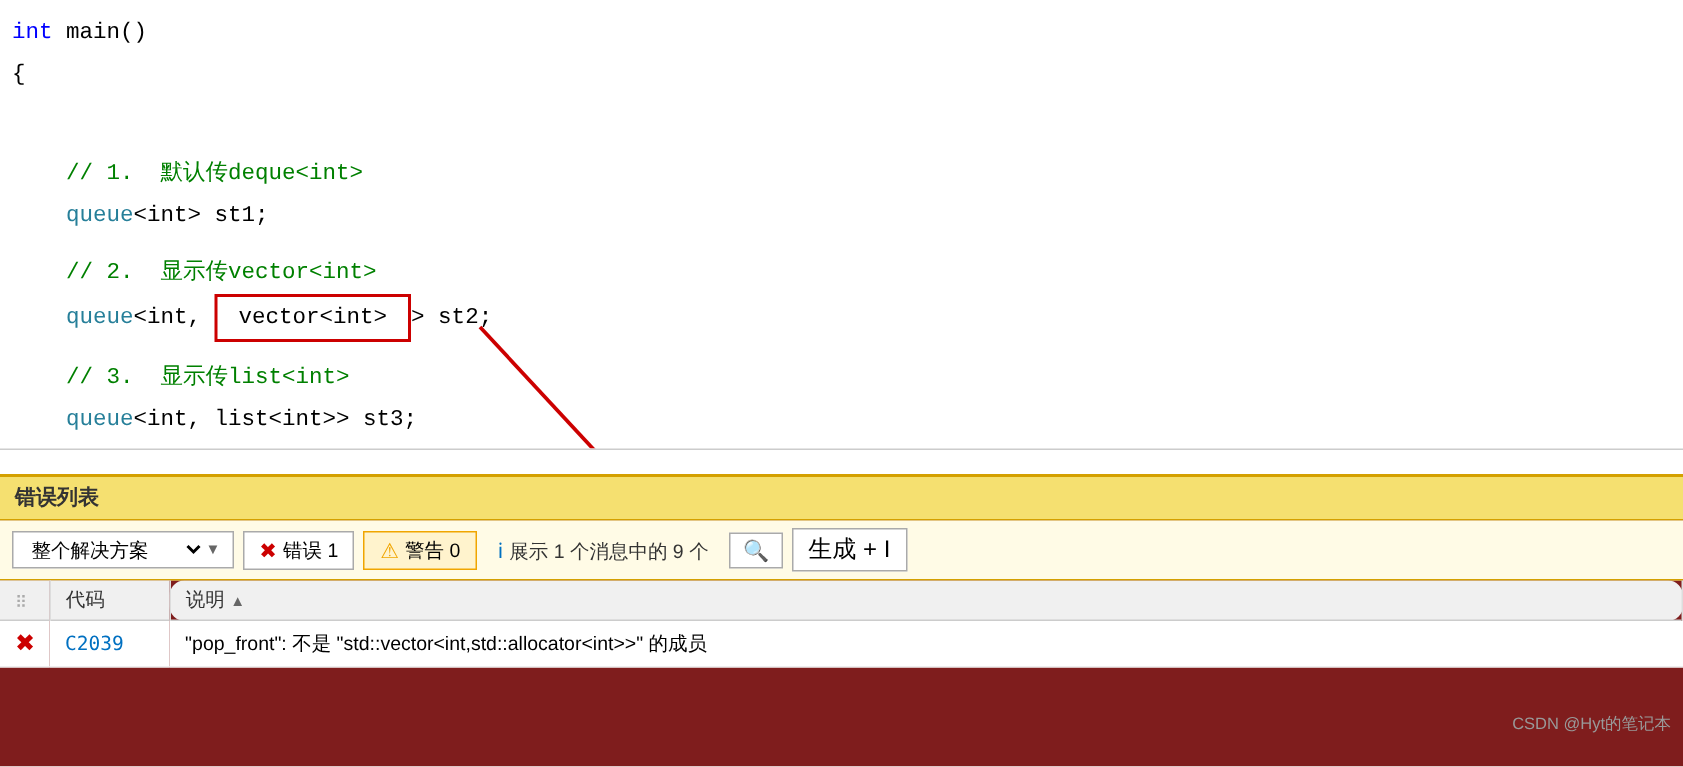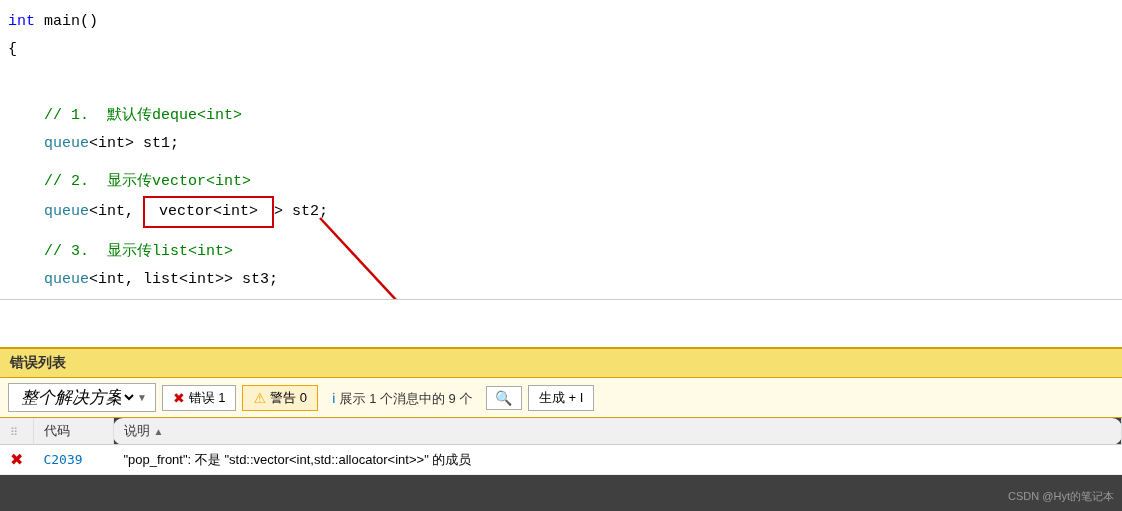--- a/index.html
+++ b/index.html
@@ -46,27 +46,27 @@
       position: absolute;
       top: 0;
       left: 0;
       width: 100%;
       height: 100%;
       pointer-events: none;
     }
 
     
     .error-panel {
-      background: #404040;
+      background: #7f1d1d;
       border-top: 2px solid #d4a000;
       position: absolute;
       bottom: 0;
       left: 0;
       right: 0;
-      height: 164px;
+      height: 195px;
     }
 
     .error-panel-header {
       background: #f5e070;
       padding: 5px 10px;
       font-family: 'Microsoft YaHei', Arial, sans-serif;
       font-size: 14px;
       font-weight: bold;
       color: #333;
       border-bottom: 1px solid #d4a000;
@@ -89,26 +89,25 @@
       padding: 3px 8px;
       font-family: 'Microsoft YaHei', Arial, sans-serif;
       font-size: 13px;
       min-width: 140px;
       position: relative;
     }
 
     .solution-dropdown select {
       border: none;
       background: transparent;
-      font-size: 17px;
+      font-size: 13px;
       font-family: 'Microsoft YaHei', Arial, sans-serif;
       outline: none;
       cursor: pointer;
       width: 120px;
-      font-style: italic;
     }
 
     .error-btn {
       display: flex;
       align-items: center;
       gap: 4px;
       padding: 3px 10px;
       border: 1px solid #aaa;
       background: #fff;
       font-family: 'Microsoft YaHei', Arial, sans-serif;
@@ -152,21 +151,21 @@
       font-size: 13px;
     }
 
     .build-btn {
       display: flex;
       align-items: center;
       padding: 3px 10px;
       border: 1px solid #aaa;
       background: #fff;
       font-family: 'Microsoft YaHei', Arial, sans-serif;
-      font-size: 13px;
+      font-size: 16px;
       cursor: pointer;
     }
 
     
     .error-table {
       width: 100%;
       border-collapse: collapse;
       font-family: 'Microsoft YaHei', Arial, sans-serif;
     }
 
@@ -206,21 +205,21 @@
       font-family: 'Microsoft YaHei', Arial, sans-serif;
     }
 
     .error-row-icon {
       color: #cc0000;
       font-size: 16px;
     }
 
     .csdn-watermark {
       position: absolute;
-      bottom: 7px;
+      bottom: 21px;
       right: 8px;
       font-size: 11px;
       color: #999;
       font-family: Arial, sans-serif;
     }
 
     .sort-arrow {
       font-size: 10px;
       color: #666;
     }

